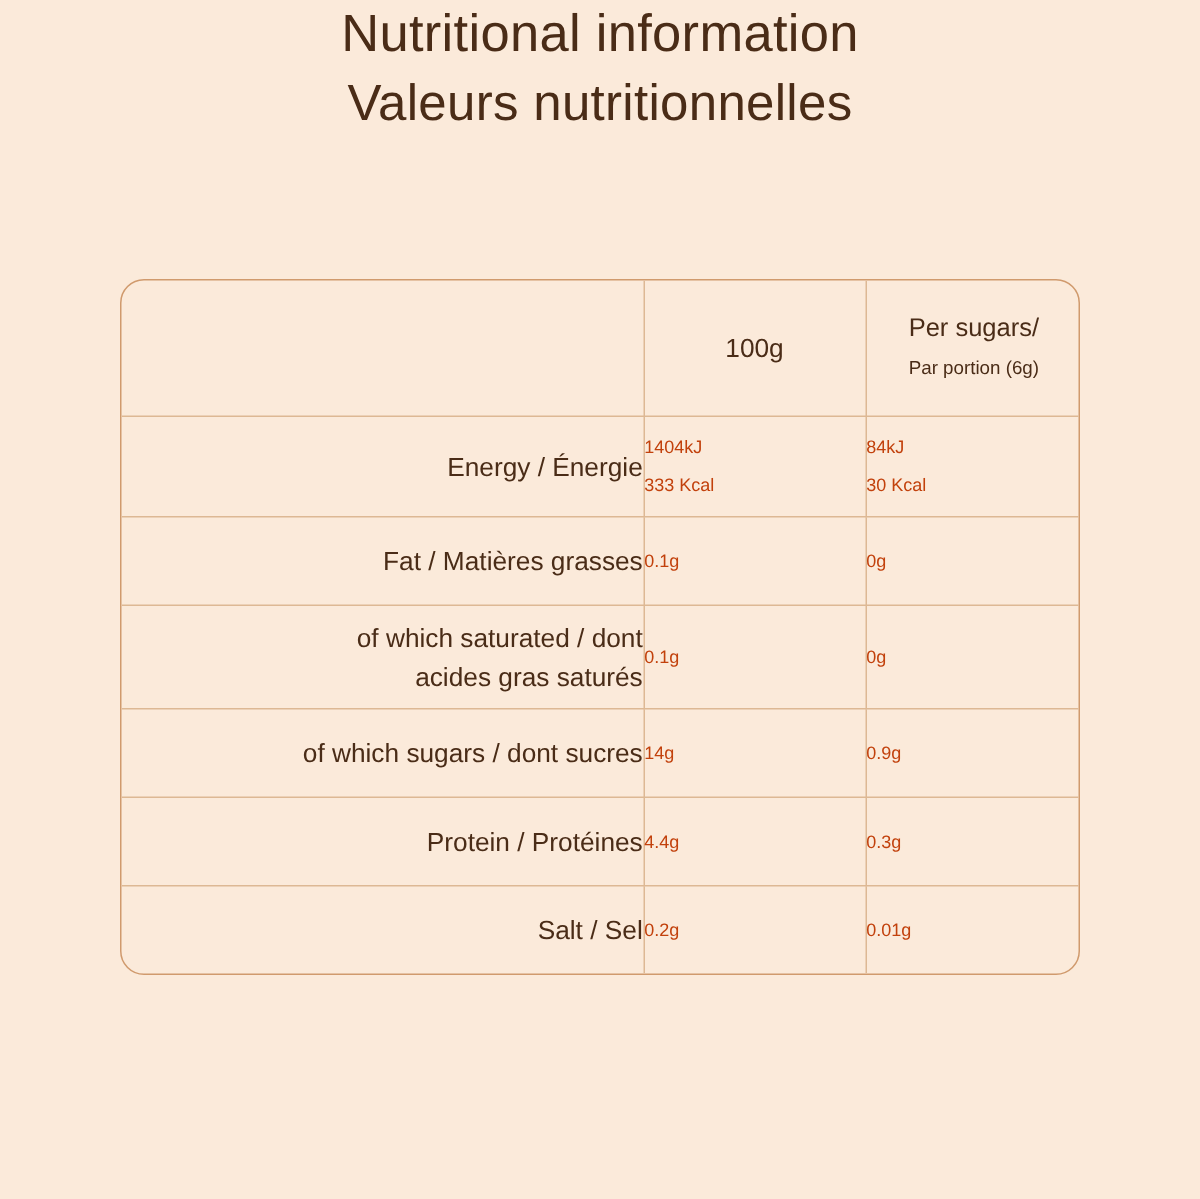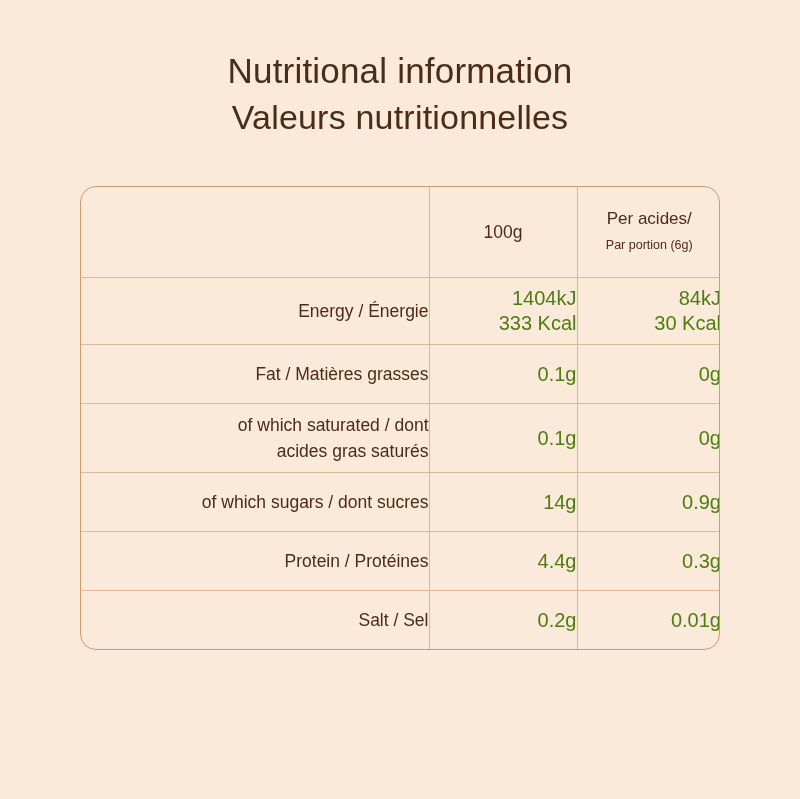--- a/index.html
+++ b/index.html
@@ -15,21 +15,20 @@
     overflow: hidden;
   }
   .page {
     width: 800px;
     height: 799px;
     position: relative;
     box-sizing: border-box;
   }
   .titles {
     text-align: center;
-    padding-top: 48px;
   }
   .title-en {
     font-size: 35px;
     line-height: 46px;
     color: #4a2c17;
     letter-spacing: 0.2px;
   }
   .title-fr {
     font-size: 34px;
     line-height: 46px;
@@ -82,24 +81,24 @@
   col.c-serv  { width: 144px; }
 
   .cell-label {
     padding: 14px 0 14px 20px;
     font-size: 17.5px;
     line-height: 26px;
     color: #4a2c17;
     text-align: right;
   }
   .cell-val {
-    text-align: right;
-    font-size: 20px;
+    text-align: left;
+    font-size: 12px;
     line-height: 26px;
-    color: #4d7c0f;
+    color: #c2410c;
     padding: 14px 6px;
   }
   .head-row td {
     height: 90px;
   }
   .head-100g {
     text-align: center;
     font-size: 17.5px;
     color: #4a2c17;
   }
@@ -138,21 +137,21 @@
         <colgroup>
           <col class="c-label">
           <col class="c-100g">
           <col class="c-serv">
         </colgroup>
         <tbody>
           <tr class="head-row">
             <td class="cell-label"></td>
             <td class="head-100g">100g</td>
             <td class="head-serving">
-              <span>Per acides/</span>
+              <span>Per sugars/</span>
               <span class="sub">Par portion (6g)</span>
             </td>
           </tr>
 
           <tr class="row-energy">
             <td class="cell-label">Energy / Énergie</td>
             <td class="cell-val val-multiline">
               <div>1404kJ</div>
               <div>333 Kcal</div>
             </td>

